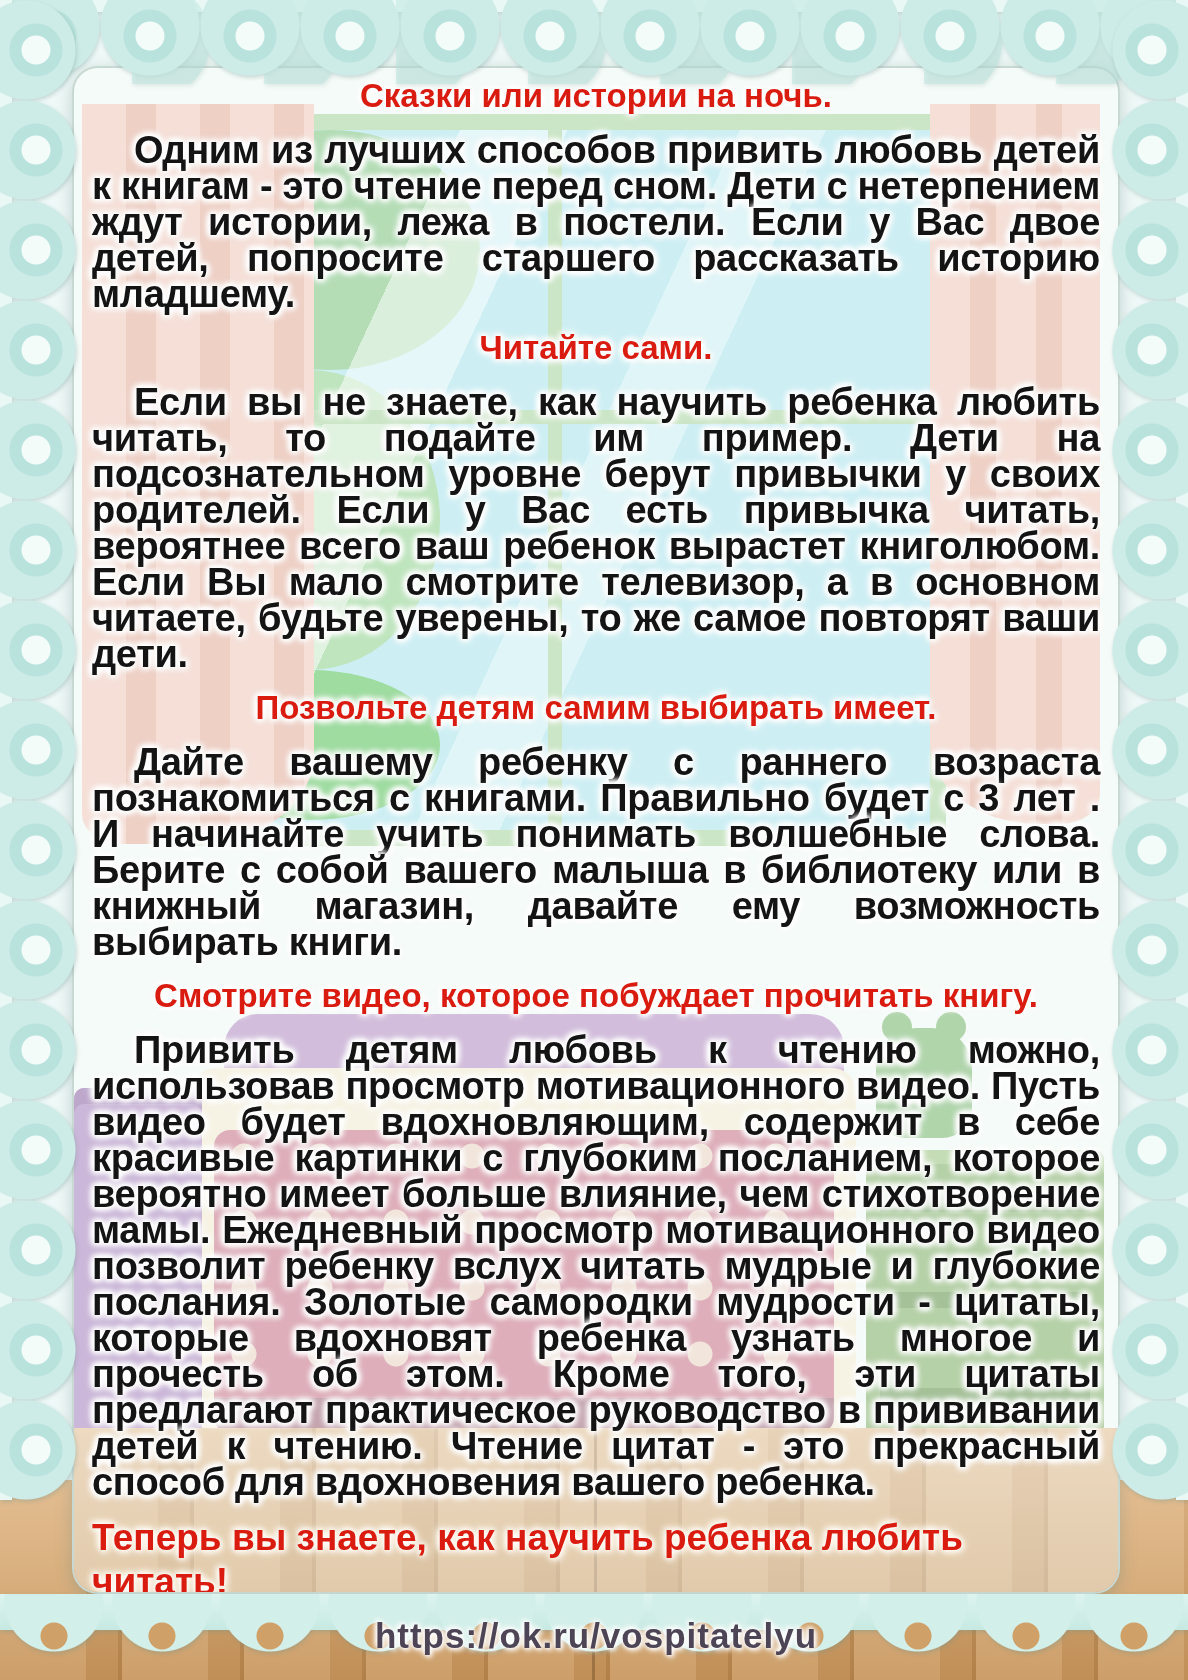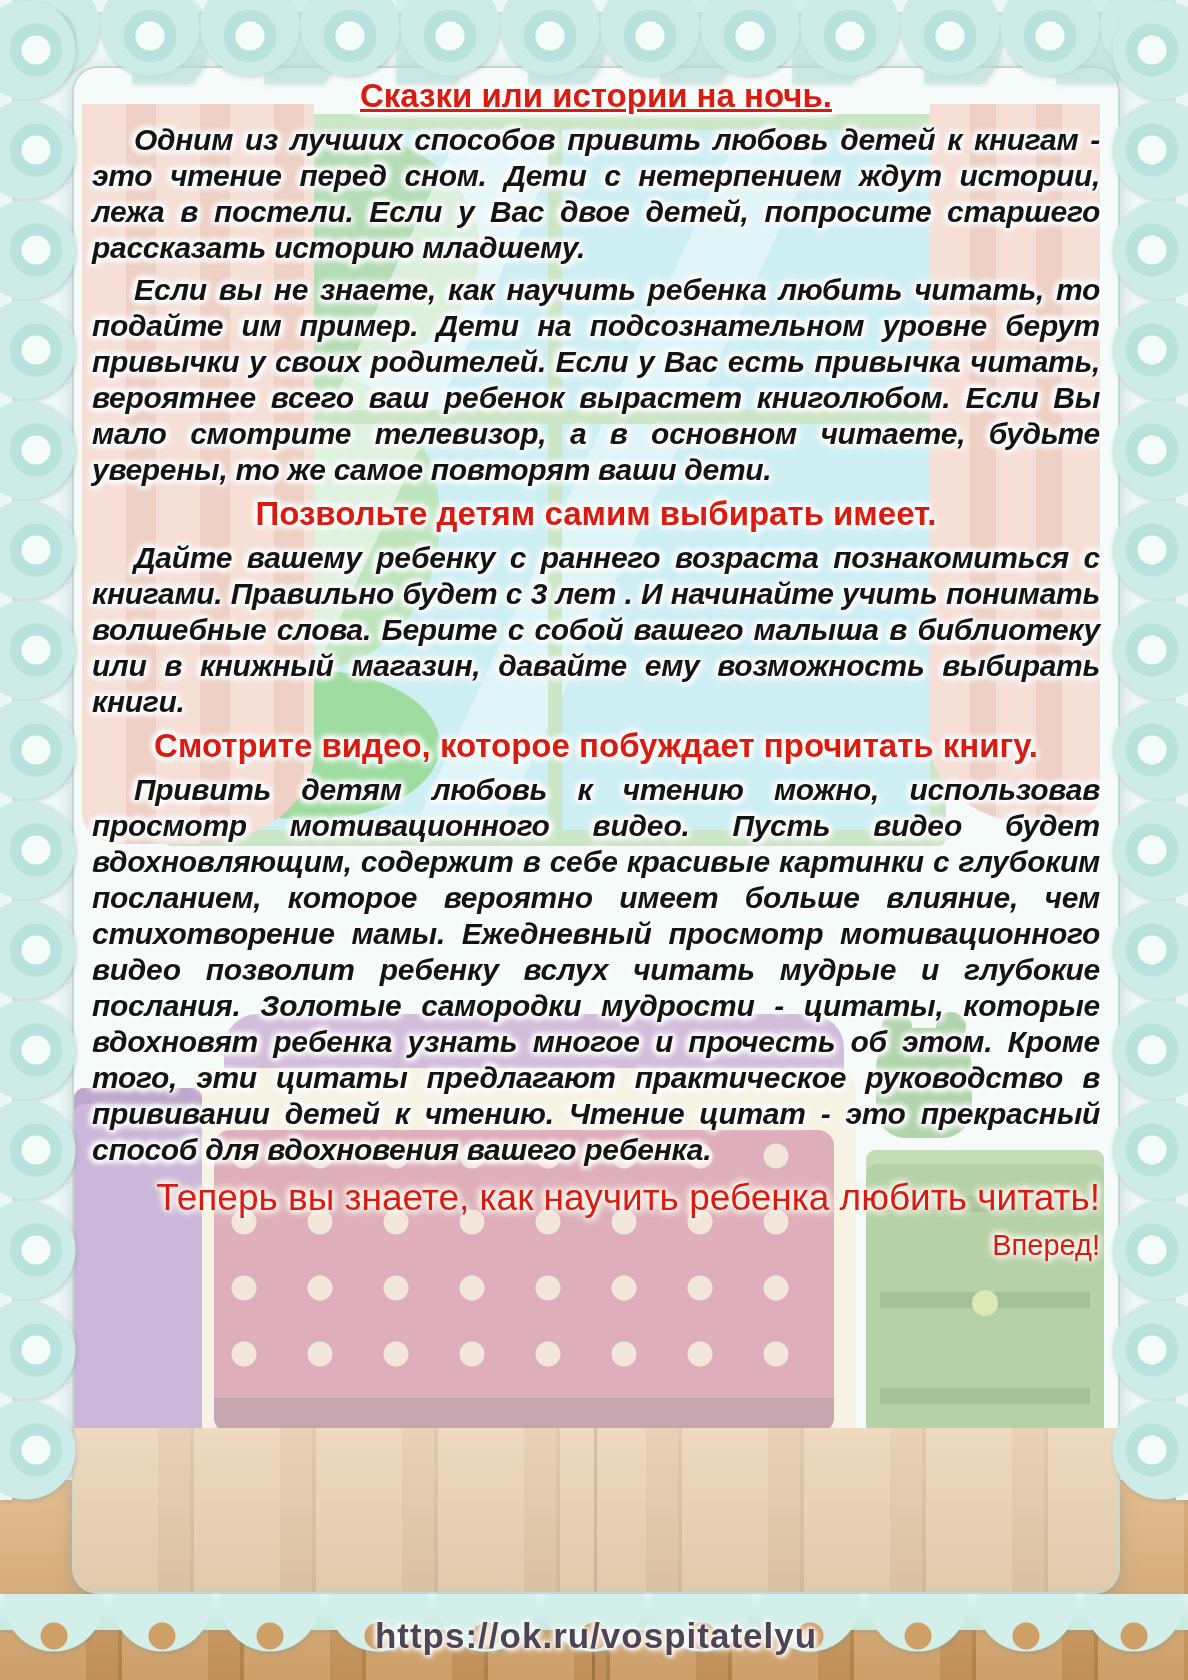--- a/index.html
+++ b/index.html
@@ -105,26 +105,26 @@
   .card-floor{left:-2px;top:1360px;width:1048px;height:170px;}
   .veil{position:absolute;inset:0;background:rgba(248,252,250,.45);}
 
   
   .text{position:absolute;inset:0;padding:6px 18px 0;z-index:5;}
   .glow{text-shadow:0 0 4px #fff,0 0 7px #fff,0 0 11px rgba(255,255,255,.95),
     2px 2px 6px #fff,-2px -2px 6px #fff,2px -2px 6px #fff,-2px 2px 6px #fff;}
   h1.title, h2.rhead{
     font-size:33px;line-height:40px;font-weight:bold;color:var(--accent-red,#da1b10);
     text-align:center;margin:6px 0;}
-  h1.title{margin-top:2px;text-decoration:underline;}
+  h1.title{margin-top:2px;}
   p.body{
-    font-size:30px;line-height:36px;font-weight:bold;color:var(--text,#141414);
-    text-align:justify;text-indent:42px;margin:6px 0;letter-spacing:-.3px;font-style:italic;}
+    font-size:38px;line-height:36px;font-weight:bold;color:var(--text,#141414);
+    text-align:justify;text-indent:42px;margin:16px 0;letter-spacing:-.3px;}
   p.closing{
-    text-align:right;font-weight:normal;color:var(--accent-red,#d6170c);margin:8px 0 0;
+    text-align:left;font-weight:bold;color:var(--accent-red,#d6170c);margin:8px 0 0;
     text-shadow:0 0 5px #fff,0 0 9px #fff,0 0 14px #ffe5bd,2px 2px 7px #fff,-2px -2px 7px #fff;}
   p.closing.l1{font-size:37px;line-height:44px;}
   p.closing.l2{font-size:29px;line-height:46px;margin-top:2px;}
   .url{
     position:absolute;left:4px;right:0;bottom:24px;z-index:6;text-align:center;
     font-size:35px;font-weight:bold;letter-spacing:1px;color:var(--url-text,#4d4556);
     text-shadow:0 0 4px #fff,0 0 8px #fff,2px 2px 5px #fff,-2px -2px 5px #fff;}
 </style>
 </head>
 <body>
@@ -162,20 +162,21 @@
         <div class="cab-knob2"></div>
       </div>
       <div class="card-floor woodgrad"></div>
       <div class="veil"></div>
     </div>
 
     <article class="text">
       <h1 class="title glow">Сказки или истории на ночь.</h1>
       <div id="blocks">
           <p class="body glow">Одним из лучших способов привить любовь детей к книгам - это чтение перед сном. Дети с нетерпением ждут истории, лежа в постели. Если у Вас двое детей, попросите старшего рассказать историю младшему.</p>
+          <h2 class="rhead glow">Читайте сами.</h2>
           <p class="body glow">Если вы не знаете, как научить ребенка любить читать, то подайте им пример. Дети на подсознательном уровне берут привычки у своих родителей. Если у Вас есть привычка читать, вероятнее всего ваш ребенок вырастет книголюбом. Если Вы мало смотрите телевизор, а в основном читаете, будьте уверены, то же самое повторят ваши дети.</p>
           <h2 class="rhead glow">Позвольте детям самим выбирать имеет.</h2>
           <p class="body glow">Дайте вашему ребенку с раннего возраста познакомиться с книгами. Правильно будет с 3 лет . И начинайте учить понимать волшебные слова. Берите с собой вашего малыша в библиотеку или в книжный магазин, давайте ему возможность выбирать книги.</p>
           <h2 class="rhead glow">Смотрите видео, которое побуждает прочитать книгу.</h2>
           <p class="body glow">Привить детям любовь к чтению можно, использовав просмотр мотивационного видео. Пусть видео будет вдохновляющим, содержит в себе красивые картинки с глубоким посланием, которое вероятно имеет больше влияние, чем стихотворение мамы. Ежедневный просмотр мотивационного видео позволит ребенку вслух читать мудрые и глубокие послания. Золотые самородки мудрости - цитаты, которые вдохновят ребенка узнать многое и прочесть об этом. Кроме того, эти цитаты предлагают практическое руководство в прививании детей к чтению. Чтение цитат - это прекрасный способ для вдохновения вашего ребенка.</p>
         </div>
       <p class="closing l1">Теперь вы знаете, как научить ребенка любить читать!</p>
       <p class="closing l2">Вперед!</p>
     </article>
   </div>

